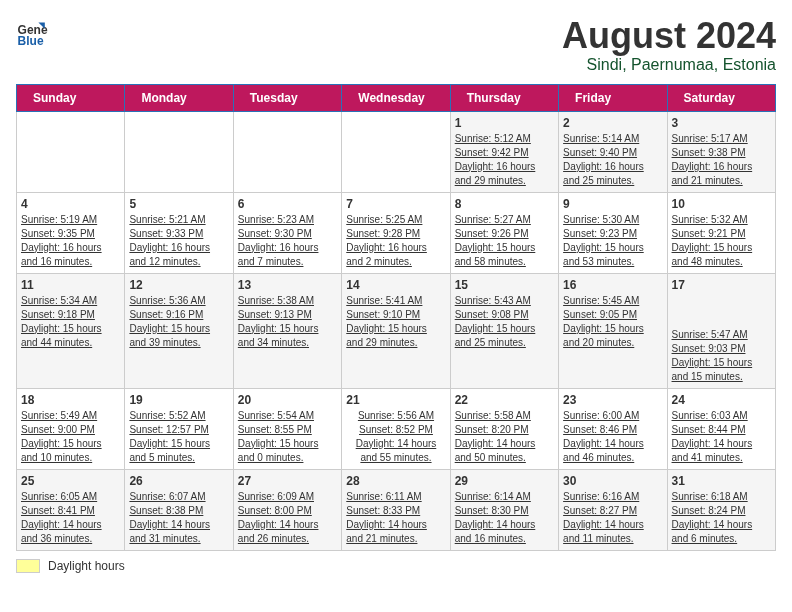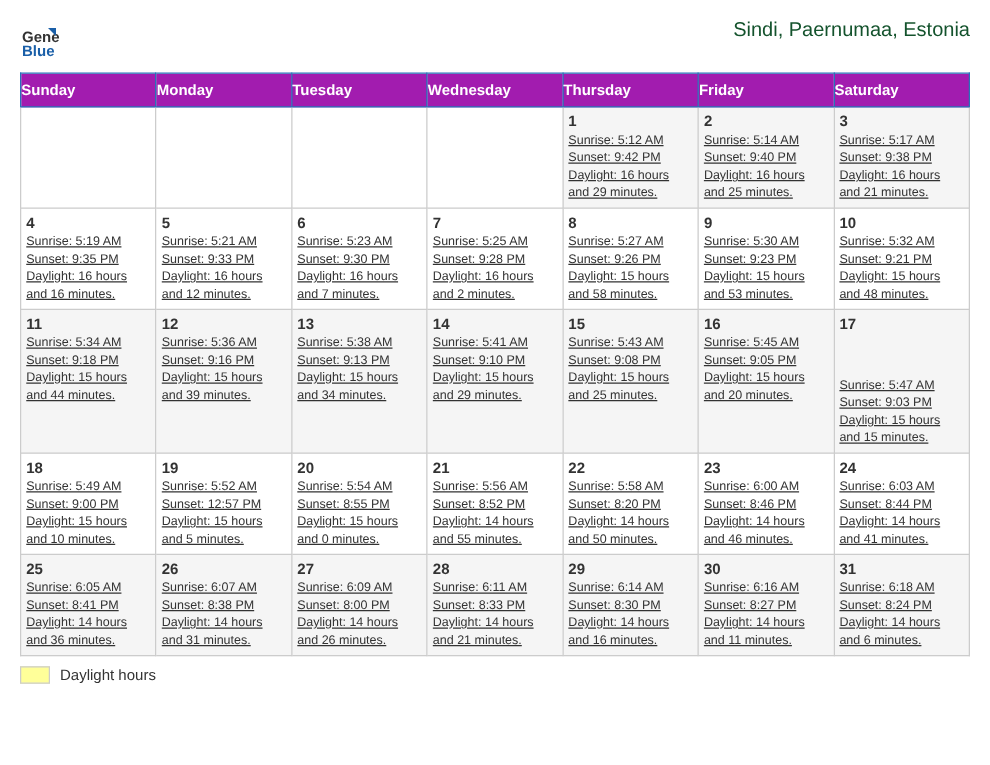--- a/index.html
+++ b/index.html
@@ -38,23 +38,23 @@
       font-size: 16px;
       font-weight: normal;
       color: #14532d;
     }
     .calendar {
       width: 100%;
       border-collapse: collapse;
       font-size: 11px;
     }
     .calendar th {
-      background-color: #a21caf;
+      background-color: #be185d;
       color: #fff;
-      padding: 6px 0;
+      padding: 6px 16px;
       text-align: left;
       font-size: 12px;
       border: 1px solid #2971b8;
     }
     .calendar td {
       border: 1px solid #ccc;
       vertical-align: top;
       padding: 4px;
       width: calc(100% / 7);
       height: 80px;
@@ -102,20 +102,21 @@
 
 <div class="header">
   <div class="logo">
     <svg class="logo-icon" viewBox="0 0 40 40">
       <text x="2" y="22" font-size="15" font-weight="bold" fill="#333">General</text>
       <text x="2" y="36" font-size="15" font-weight="bold" fill="#1a5fa8">Blue</text>
       <polygon points="28,8 36,8 36,16" fill="#1a5fa8"></polygon>
     </svg>
   </div>
   <div class="title-block">
+    <h1>August 2024</h1>
     <h2>Sindi, Paernumaa, Estonia</h2>
   </div>
 </div>
 
 <table class="calendar">
   <thead>
     <tr>
     <th>Sunday</th>
         <th>Monday</th>
         <th>Tuesday</th>
@@ -272,21 +273,21 @@
         </td>
         <td>
           <span class="day-num">20</span>
           <div class="day-info" style="white-space: pre-line;">Sunrise: 5:54 AM
 Sunset: 8:55 PM
 Daylight: 15 hours
 and 0 minutes.</div>
         </td>
         <td>
           <span class="day-num">21</span>
-          <div class="day-info" style="white-space: pre-line;">Sunrise: 5:56 AM
+          <div class="day-info" style="white-space: pre-line; text-align: center;">Sunrise: 5:56 AM
 Sunset: 8:52 PM
 Daylight: 14 hours
 and 55 minutes.</div>
         </td>
         <td>
           <span class="day-num">22</span>
           <div class="day-info" style="white-space: pre-line;">Sunrise: 5:58 AM
 Sunset: 8:20 PM
 Daylight: 14 hours
 and 50 minutes.</div>

